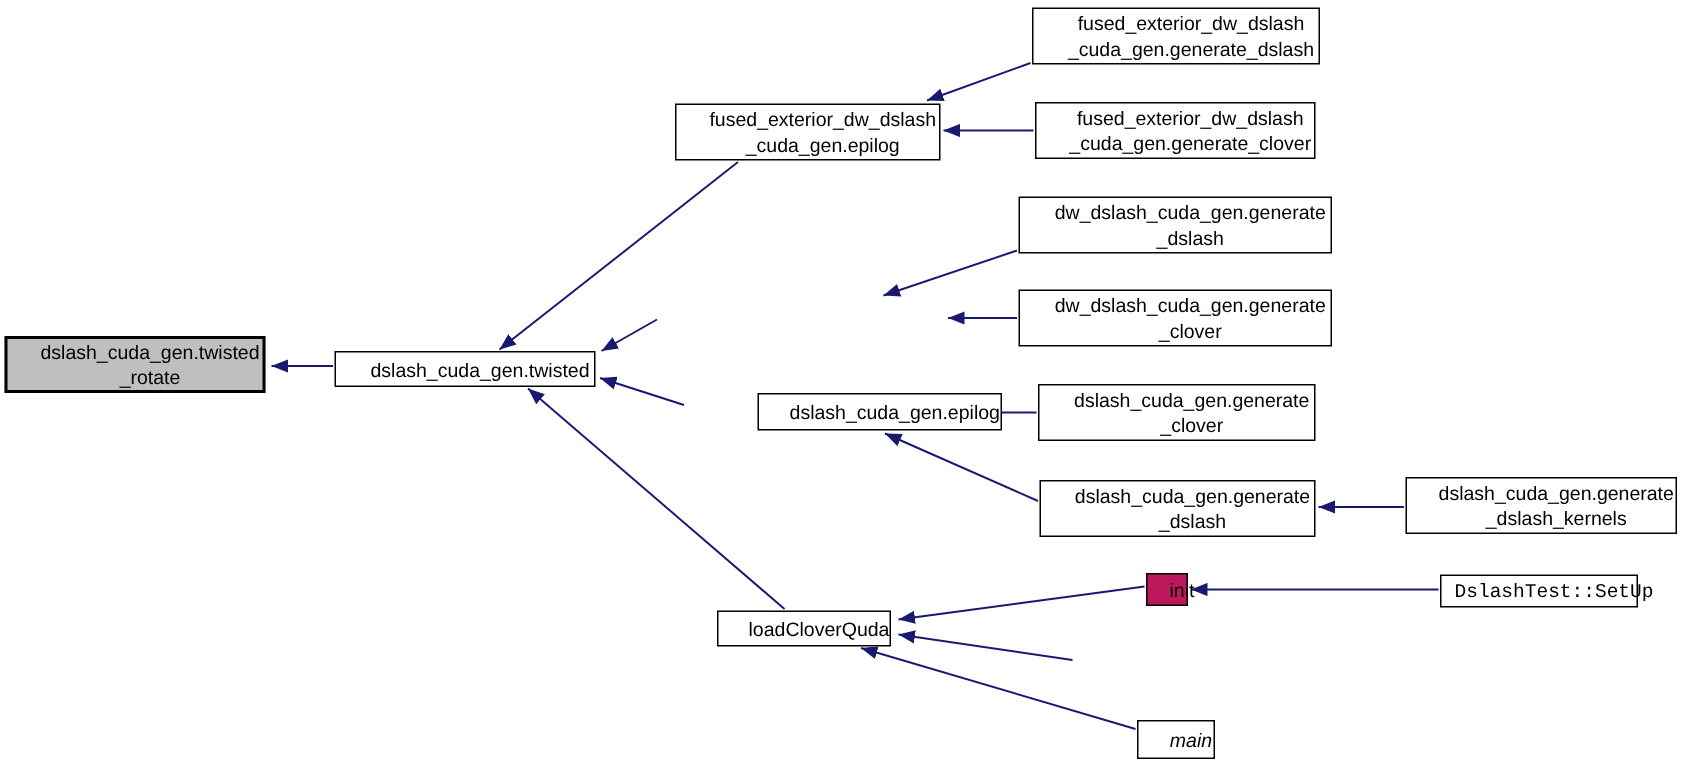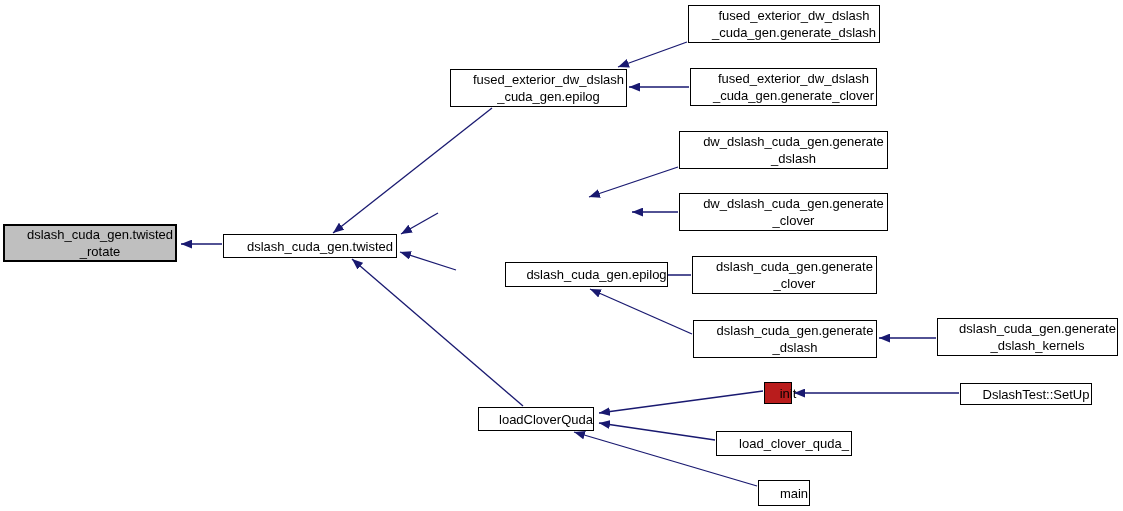--- a/index.html
+++ b/index.html
@@ -89,17 +89,16 @@
     <div class="node" style="left: 679px; top: 193px; width: 209px; height: 38px; border-color: rgb(0, 0, 0); color: rgb(0, 0, 0); background: rgb(255, 255, 255);">dw_dslash_cuda_gen.generate
 _clover</div>
     <div class="node" style="left: 457px; top: 262px; width: 163px; height: 25px; border-color: rgb(0, 0, 0); color: rgb(0, 0, 0); background: rgb(255, 255, 255); margin-left: 48px;">dslash_cuda_gen.epilog</div>
     <div class="node" style="left: 692px; top: 256px; width: 185px; height: 38px; border-color: rgb(0, 0, 0); color: rgb(0, 0, 0); background: rgb(255, 255, 255);">dslash_cuda_gen.generate
 _clover</div>
     <div class="node" style="left: 693px; top: 320px; width: 184px; height: 38px; border-color: rgb(0, 0, 0); color: rgb(0, 0, 0); background: rgb(255, 255, 255);">dslash_cuda_gen.generate
 _dslash</div>
     <div class="node" style="left: 937px; top: 318px; width: 181px; height: 38px; border-color: rgb(0, 0, 0); color: rgb(0, 0, 0); background: rgb(255, 255, 255);">dslash_cuda_gen.generate
 _dslash_kernels</div>
     <div class="node" style="left: 478px; top: 407px; width: 116px; height: 24px; border-color: rgb(0, 0, 0); color: rgb(0, 0, 0); background: rgb(255, 255, 255);">loadCloverQuda</div>
-    <div class="node" style="left: 764px; top: 382px; width: 28px; height: 22px; border-color: rgb(0, 0, 0); color: rgb(0, 0, 0); background: #b91c1c;">init</div>
-    <div class="node" style="left: 716px; top: 431px; width: 136px; height: 25px; border-color: rgb(0, 0, 0); color: rgb(0, 0, 0); background: rgb(255, 255, 255);">load_clover_quda_</div>
-    <div class="node" style="left: 758px; top: 480px; width: 52px; height: 26px; border-color: rgb(0, 0, 0); color: rgb(0, 0, 0); background: rgb(255, 255, 255);">main</div>
-    <div class="node" style="left: 960px; top: 383px; width: 132px; height: 22px; border-color: rgb(0, 0, 0); color: rgb(0, 0, 0); background: rgb(255, 255, 255);">DslashTest::SetUp</div>
+    <div class="node" style="left: 764px; top: 382px; width: 28px; height: 22px; border-color: rgb(0, 0, 0); color: rgb(0, 0, 0); background: #be185d;">init</div>
+    <div class="node" style="left: 758px; top: 480px; width: 52px; height: 26px; border-color: rgb(0, 0, 0); color: rgb(0, 0, 0); background: rgb(255, 255, 255); font-style: italic;">main</div>
+    <div class="node" style="left: 960px; top: 383px; width: 132px; height: 22px; border-color: rgb(0, 0, 0); color: rgb(0, 0, 0); background: rgb(255, 255, 255); font-family: Liberation Mono, monospace;">DslashTest::SetUp</div>
   </div>
 
 </body></html>

